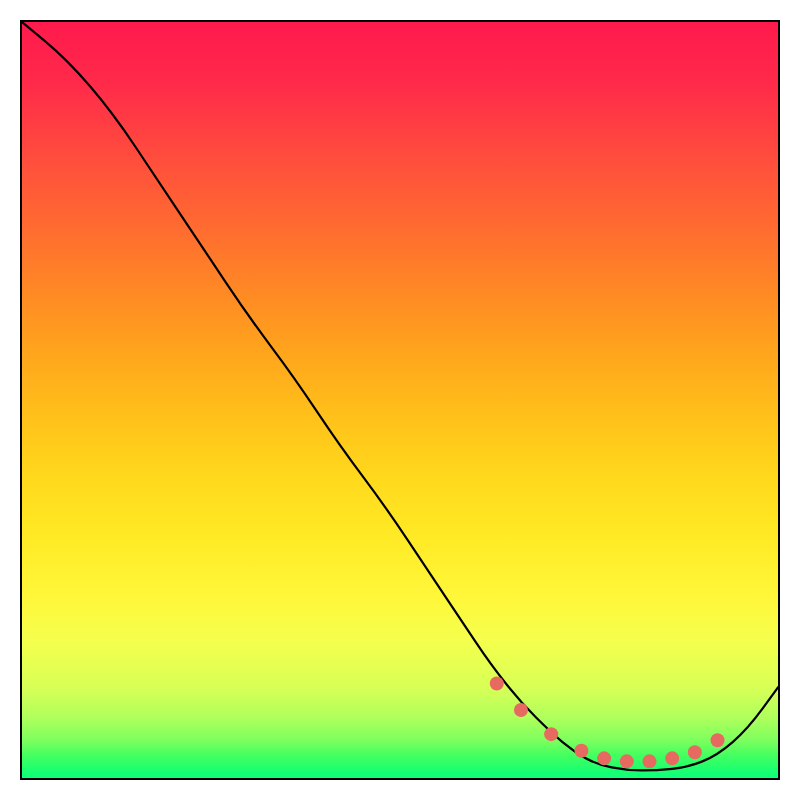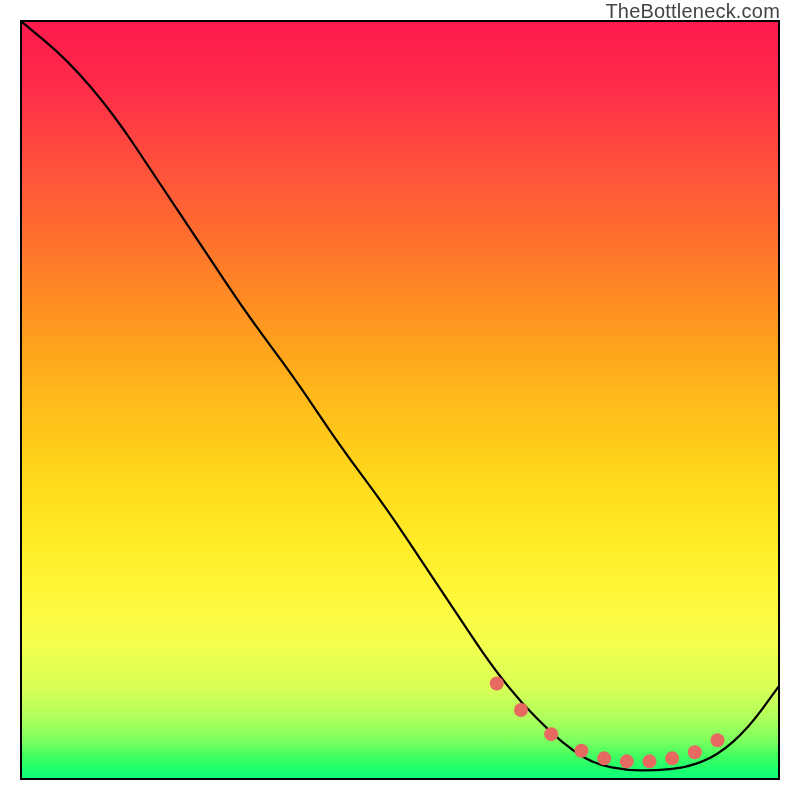--- a/index.html
+++ b/index.html
@@ -63,21 +63,20 @@
     font-size: 20px;
     color: #444;
     font-weight: 500;
     letter-spacing: 0.2px;
   }
 </style>
 </head>
 <body>
 
 <div class="chart-container">
-  <div class="attribution">TheBottleneck.com</div>
 
   <div class="plot-area">
     <div class="gradient-bg"></div>
     <svg class="curve" viewBox="0 0 756 756" preserveAspectRatio="none">
       <path id="curve-path" fill="none" stroke="#000000" stroke-width="2.2" stroke-linecap="round" stroke-linejoin="round" d="M 0.00 0.00 Q 0.00 0.00 22.68 18.90 Q 45.36 37.80 68.04 64.26 Q 90.72 90.72 113.40 124.74 Q 136.08 158.76 158.76 192.78 Q 181.44 226.80 204.12 260.82 Q 226.80 294.84 249.48 325.08 Q 272.16 355.32 294.84 389.34 Q 317.52 423.36 340.20 453.60 Q 362.88 483.84 385.56 517.86 Q 408.24 551.88 423.36 574.56 Q 438.48 597.24 453.60 619.92 Q 468.72 642.60 483.84 661.50 Q 498.96 680.40 514.08 695.52 Q 529.20 710.64 540.54 720.09 Q 551.88 729.54 563.22 735.97 Q 574.56 742.39 589.68 745.42 Q 604.80 748.44 619.92 748.44 Q 635.04 748.44 650.16 746.93 Q 665.28 745.42 680.40 739.37 Q 695.52 733.32 710.64 720.09 Q 725.76 706.86 740.88 686.07 T 756.00 665.28"></path>
       <g id="markers-group">
           <circle cx="474.77" cy="661.50" r="7" fill="#e66a5f"></circle>
           <circle cx="498.96" cy="687.96" r="7" fill="#e66a5f"></circle>
           <circle cx="529.20" cy="712.15" r="7" fill="#e66a5f"></circle>
           <circle cx="559.44" cy="728.78" r="7" fill="#e66a5f"></circle>

